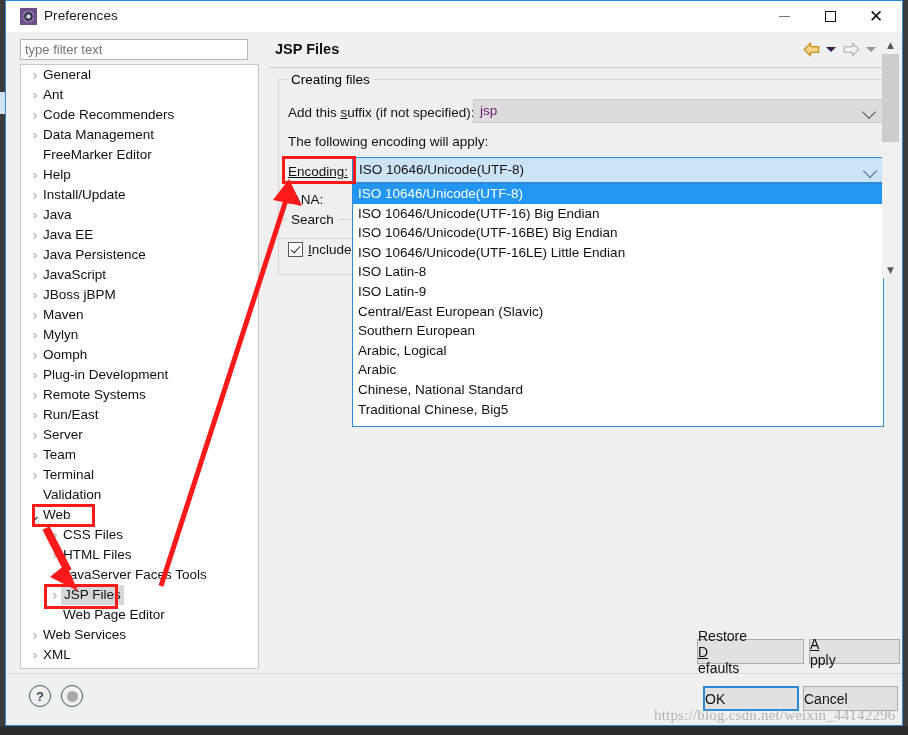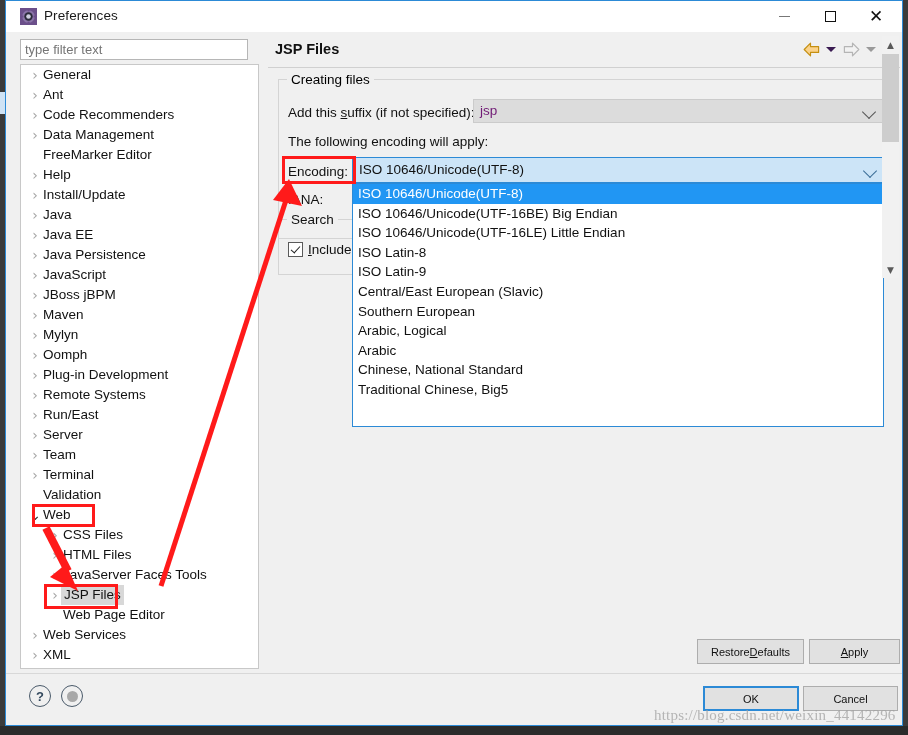--- a/index.html
+++ b/index.html
@@ -161,21 +161,21 @@
     width: 9px; height: 9px;
     border-right: 1.6px solid #555; border-bottom: 1.6px solid #555;
     transform: rotate(45deg);
   }
   #lbl-encoding-apply {
     position: absolute; left: 20px; top: 99px;
     font-size: 13.5px; color: #111;
   }
   #lbl-encoding {
     position: absolute; left: 20px; top: 129px;
-    font-size: 13.5px; color: #111;
+    font-size: 13.5px; color: #111; text-decoration: underline;
   }
   #lbl-iana {
     position: absolute; left: 20px; top: 157px;
     font-size: 13.5px; color: #111;
   }
 
   
   #grp-search {
     position: absolute; left: 10px; top: 184px; width: 612px; height: 56px;
     border: 1px solid #d4d4d4; box-sizing: border-box;
@@ -253,23 +253,24 @@
     position: absolute; left: 0; top: 18px; width: 17px; height: 88px;
     background: #cdcdcd;
   }
 
   
   .btn {
     position: absolute;
     background: #e1e1e1;
     border: 1px solid #adadad;
     box-sizing: border-box;
-    display: flex; align-items: center; justify-content: center;
-    font-size: 11px; color: #111;
+    display: flex; align-items: flex-start; justify-content: center;
+    font-size: 14px; color: #111;
     font-family: "Liberation Sans", sans-serif;
+    flex-direction: column;
   }
   .btn u { text-decoration: underline; }
   #btn-restore { left: 691px; top: 638px; width: 107px; height: 25px; }
   #btn-apply   { left: 803px; top: 638px; width: 91px;  height: 25px; }
 
   #footer-sep {
     position: absolute; left: 0px; top: 672px; width: 896px; height: 1px;
     background: #d8d8d8;
   }
   #btn-ok {
@@ -525,20 +526,21 @@
       <span><u>I</u><span>nclude J</span></span>
     </label>
 
     <div id="encoding-combo">
       <span class="val">ISO 10646/Unicode(UTF-8)</span>
       <span class="chev"></span>
     </div>
 
     <div id="encoding-list">
         <div class="opt sel">ISO 10646/Unicode(UTF-8)</div>
+        <div class="opt">ISO 10646/Unicode(UTF-16) Big Endian</div>
         <div class="opt">ISO 10646/Unicode(UTF-16BE) Big Endian</div>
         <div class="opt">ISO 10646/Unicode(UTF-16LE) Little Endian</div>
         <div class="opt">ISO Latin-8</div>
         <div class="opt">ISO Latin-9</div>
         <div class="opt">Central/East European (Slavic)</div>
         <div class="opt">Southern European</div>
         <div class="opt">Arabic, Logical</div>
         <div class="opt">Arabic</div>
         <div class="opt">Chinese, National Standard</div>
         <div class="opt">Traditional Chinese, Big5</div>

